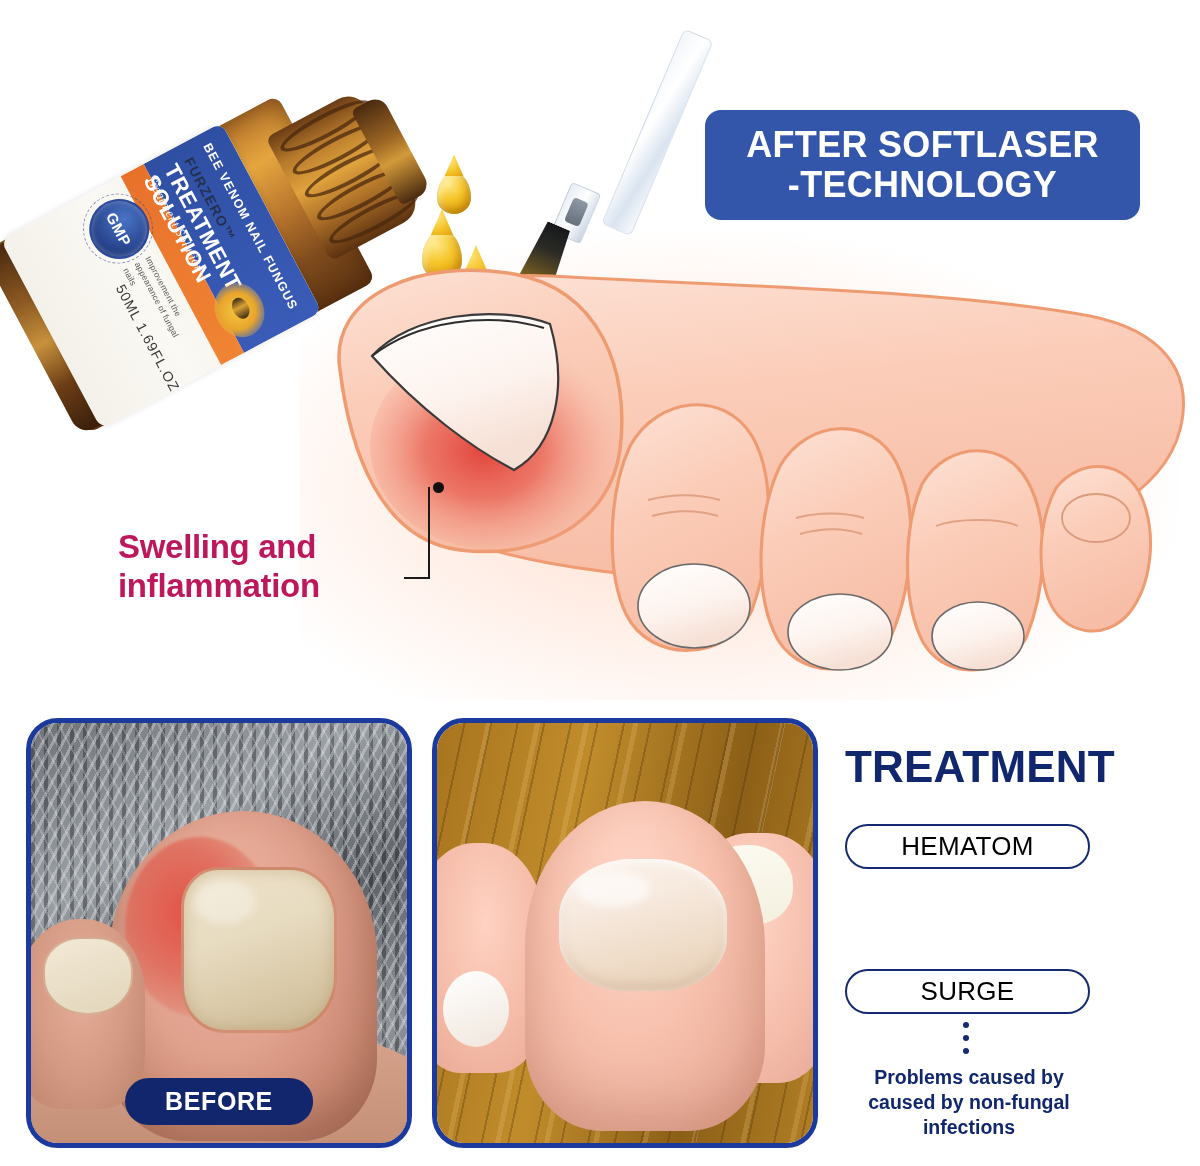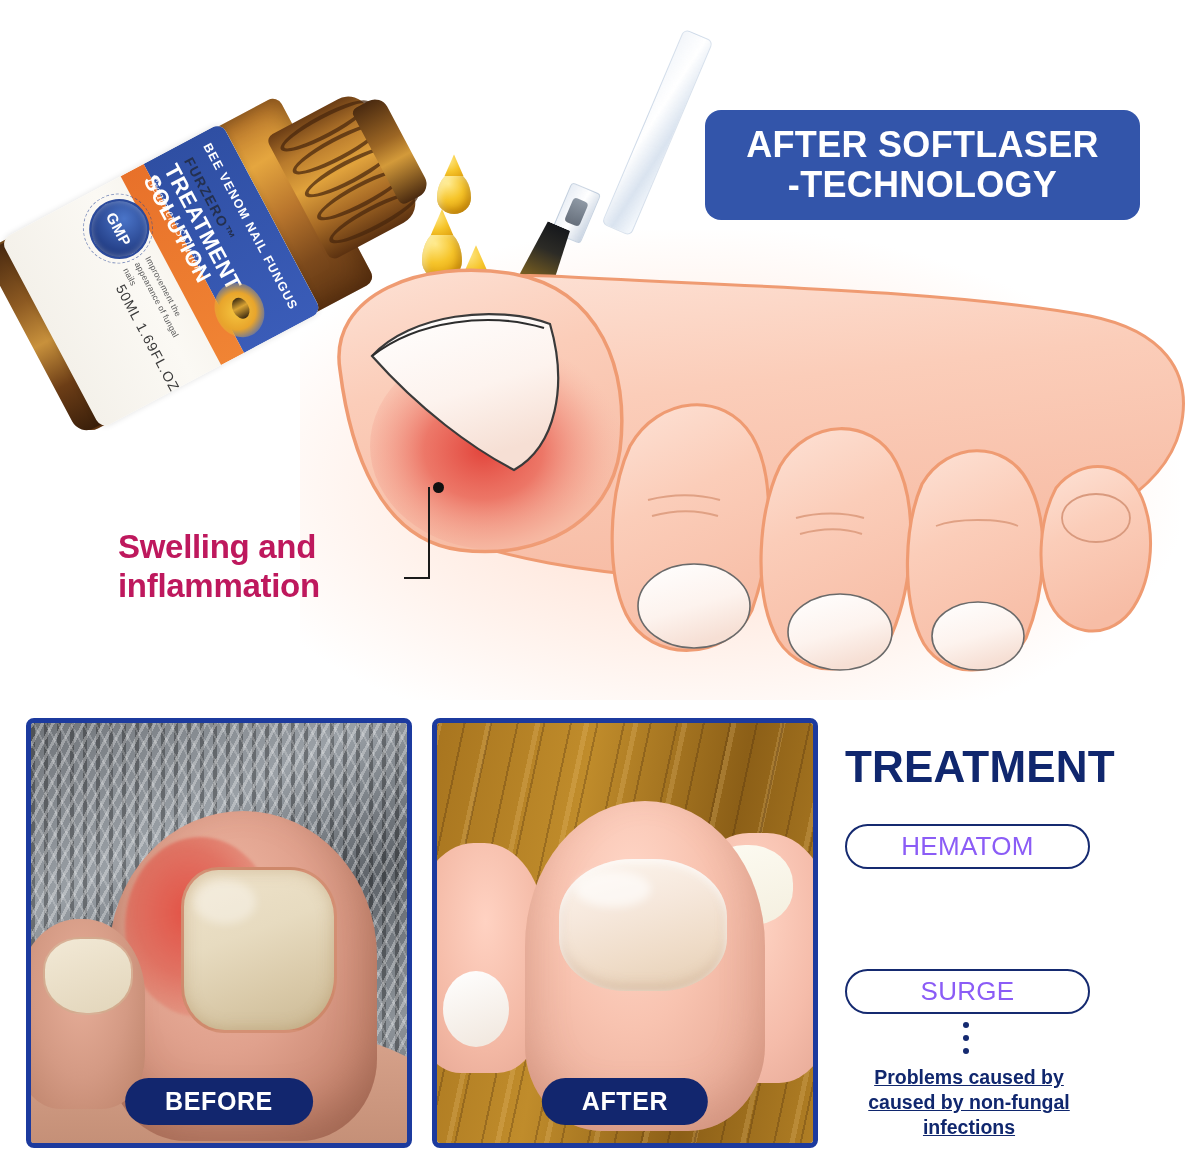--- a/index.html
+++ b/index.html
@@ -155,21 +155,21 @@
     position:absolute;left:118px;top:528px;width:300px;
     font-size:33px;font-weight:bold;color:#be185d;line-height:1.18;letter-spacing:-.3px;
   }
   .anno span{display:block;}
   .anno-line{position:absolute;left:428px;top:487px;width:2px;height:92px;background:#1a1a1a;}
   .anno-foot{position:absolute;left:404px;top:577px;width:26px;height:2px;background:#1a1a1a;}
   .anno-dot{position:absolute;left:433px;top:482px;width:11px;height:11px;border-radius:50%;background:#111;}
 
   
   .panel{
-    position:absolute;top:718px;width:386px;height:430px;border-radius:8px;
+    position:absolute;top:718px;width:386px;height:430px;border-radius:32px;
     border:5px solid #1c3a9e;overflow:hidden;box-sizing:border-box;
   }
   .panel-before{left:26px;}
   .panel-after{left:432px;}
   .ph{position:absolute;inset:0;}
 
   
   .carpet{
     position:absolute;inset:0;
     background:
@@ -263,30 +263,30 @@
 
   
   .treat-title{
     position:absolute;left:845px;top:742px;
     font-size:44px;font-weight:bold;color:#10276e;letter-spacing:.2px;
   }
   .pill{
     position:absolute;left:845px;width:245px;height:45px;border-radius:24px;
     border:2.5px solid #152a70;background:#fff;box-sizing:border-box;
     display:flex;align-items:center;justify-content:center;
-    font-size:26px;color:#8b5cf6;letter-spacing:.3px;
+    font-size:26px;color:#000000;letter-spacing:.3px;
   }
   .p1{top:824px;} .p2{top:895px;} .p3{top:969px;}
   .dots{position:absolute;left:963px;top:1022px;display:flex;flex-direction:column;gap:7px;}
   .dots i{width:6px;height:6px;border-radius:50%;background:#152a70;display:block;}
   .caption{
     position:absolute;left:838px;top:1065px;width:262px;text-align:center;
     font-size:19.5px;font-weight:bold;color:#10276e;line-height:1.28;
   }
-  .caption span{display:block;text-decoration:underline;}
+  .caption span{display:block;}
 </style>
 </head>
 <body>
 
 <div class="stage">
 
   <div class="foot-glow"></div>
 
   <div class="banner">
     <span>AFTER SOFTLASER</span>
@@ -415,21 +415,20 @@
       <div class="toe-a-left">
         <div class="toe-a-left-nail"></div>
       </div>
       <div class="toe-a-right">
         <div class="toe-a-right-nail"></div>
       </div>
       <div class="bigtoe-a">
         <div class="nail-a"></div>
       </div>
     </div>
-    <div class="tag">AFTER</div>
   </div>
 
   <div class="treat-title">TREATMENT</div>
 
   <div class="pill p1">HEMATOM</div>
   <div class="pill p3">SURGE</div>
 
   <div class="dots">
     <i></i>
     <i></i>

